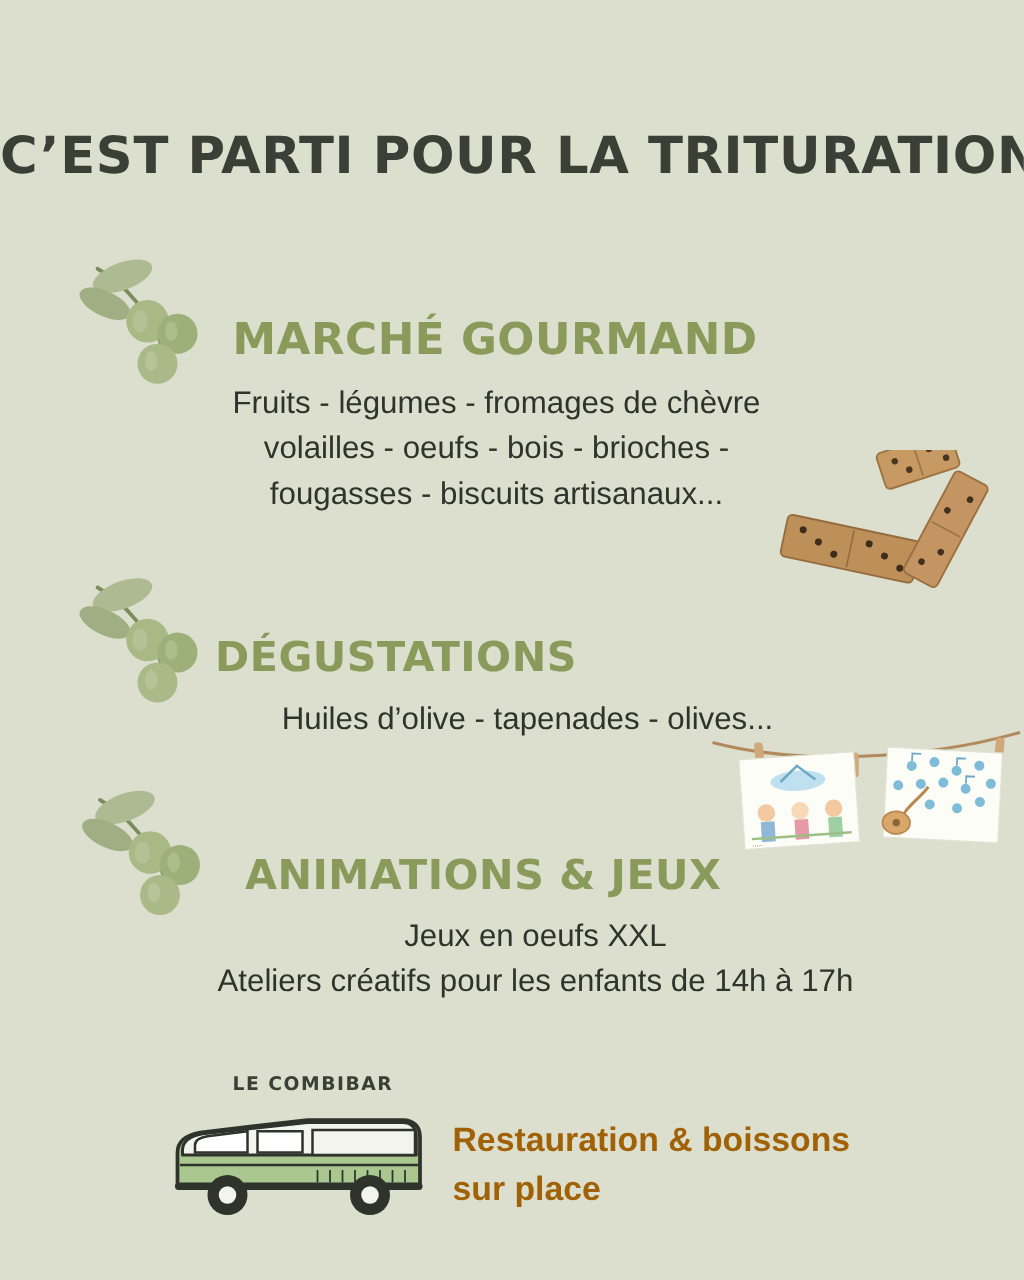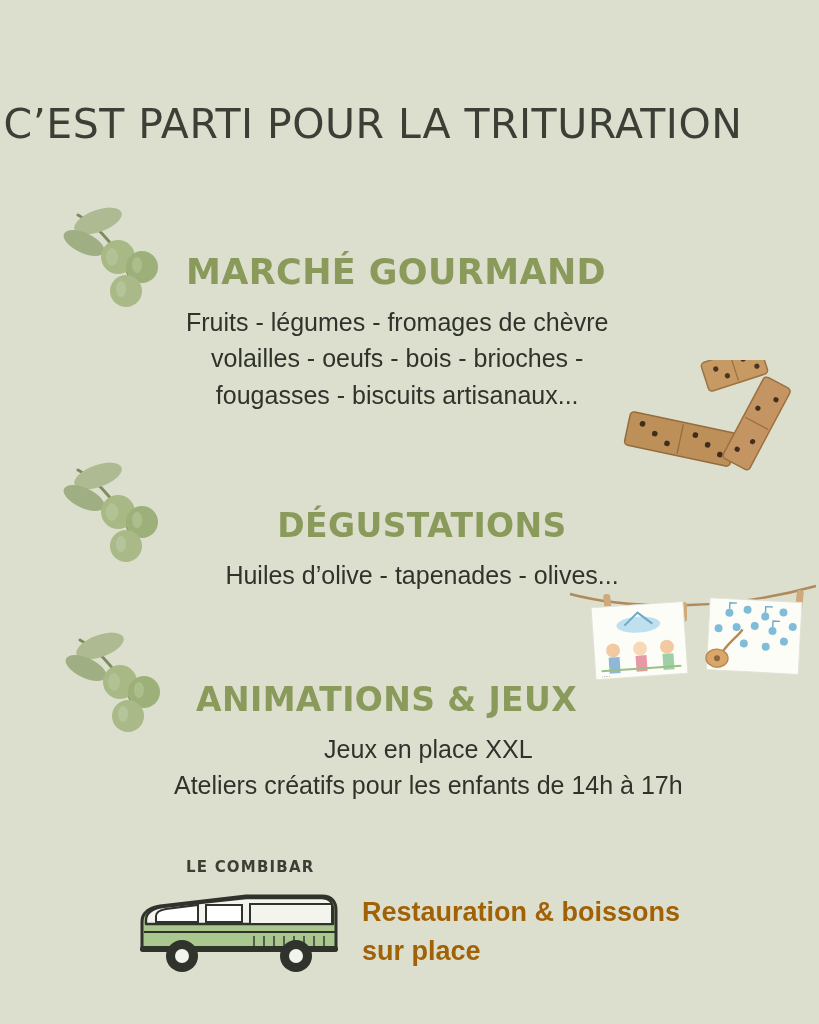--- a/index.html
+++ b/index.html
@@ -22,21 +22,21 @@
   }
 
   
   .title {
     position: absolute;
     top: 100px;
     left: 0;
     width: 746px;
     text-align: center;
     font-size: 41px;
-    font-weight: normal;
+    font-weight: bold;
     letter-spacing: 0.5px;
     color: #3b3f36;
     font-family: "DejaVu Sans", sans-serif;
     white-space: nowrap;
   }
 
   
   .section {
     position: absolute;
     margin-top: 40px;
@@ -57,21 +57,21 @@
     font-family: "Liberation Sans", sans-serif;
     text-align: center;
   }
   .section-body .line {
     white-space: nowrap;
   }
 
   #sec-marche { top: 212px; left: 186px; }
   #sec-marche .section-heading { font-size: 35px; }
   #sec-degust { top: 466px; left: 172px; }
-  #sec-degust .section-heading { text-align: center; width: 500px; }
+  #sec-degust .section-heading { text-align: left; width: 500px; }
   #sec-anim   { top: 640px; left: 174px; }
   #sec-anim .section-heading { padding-left: 22px; }
 
   
   .olive {
     position: absolute;
     width: 120px;
     height: 110px;
   }
   #olive-1 { top: 205px; left: 60px; }
@@ -275,21 +275,21 @@
       <ellipse cx="82" cy="62" rx="16" ry="16" fill="#9eb07a"></ellipse>
       <ellipse cx="77" cy="60" rx="5" ry="8" fill="#bccba0" opacity="0.5"></ellipse>
       <ellipse cx="66" cy="86" rx="16" ry="16" fill="#a9ba88"></ellipse>
       <ellipse cx="61" cy="84" rx="5" ry="8" fill="#c2cfa9" opacity="0.5"></ellipse>
     </svg>
   </div>
 
   <div class="section" id="sec-anim">
     <div class="section-heading">ANIMATIONS &amp; JEUX</div>
     <div class="section-body">
-      <div class="line">Jeux en place XXL</div>
+      <div class="line">Jeux en oeufs XXL</div>
       <div class="line">Ateliers créatifs pour les enfants de 14h à 17h</div>
     </div>
   </div>
 
   <div id="van-block">
     <div class="van-label">LE COMBIBAR</div>
     <svg id="van-svg" width="230" height="100" viewBox="0 0 230 100" xmlns="http://www.w3.org/2000/svg">
 
       <path d="M16 70 L16 42 C16 34 22 28 34 26 L120 16 L196 16 C206 16 210 22 210 30 L210 70 Z" fill="#a9c78f" stroke="#2f332c" stroke-width="3" stroke-linejoin="round"></path>
 

